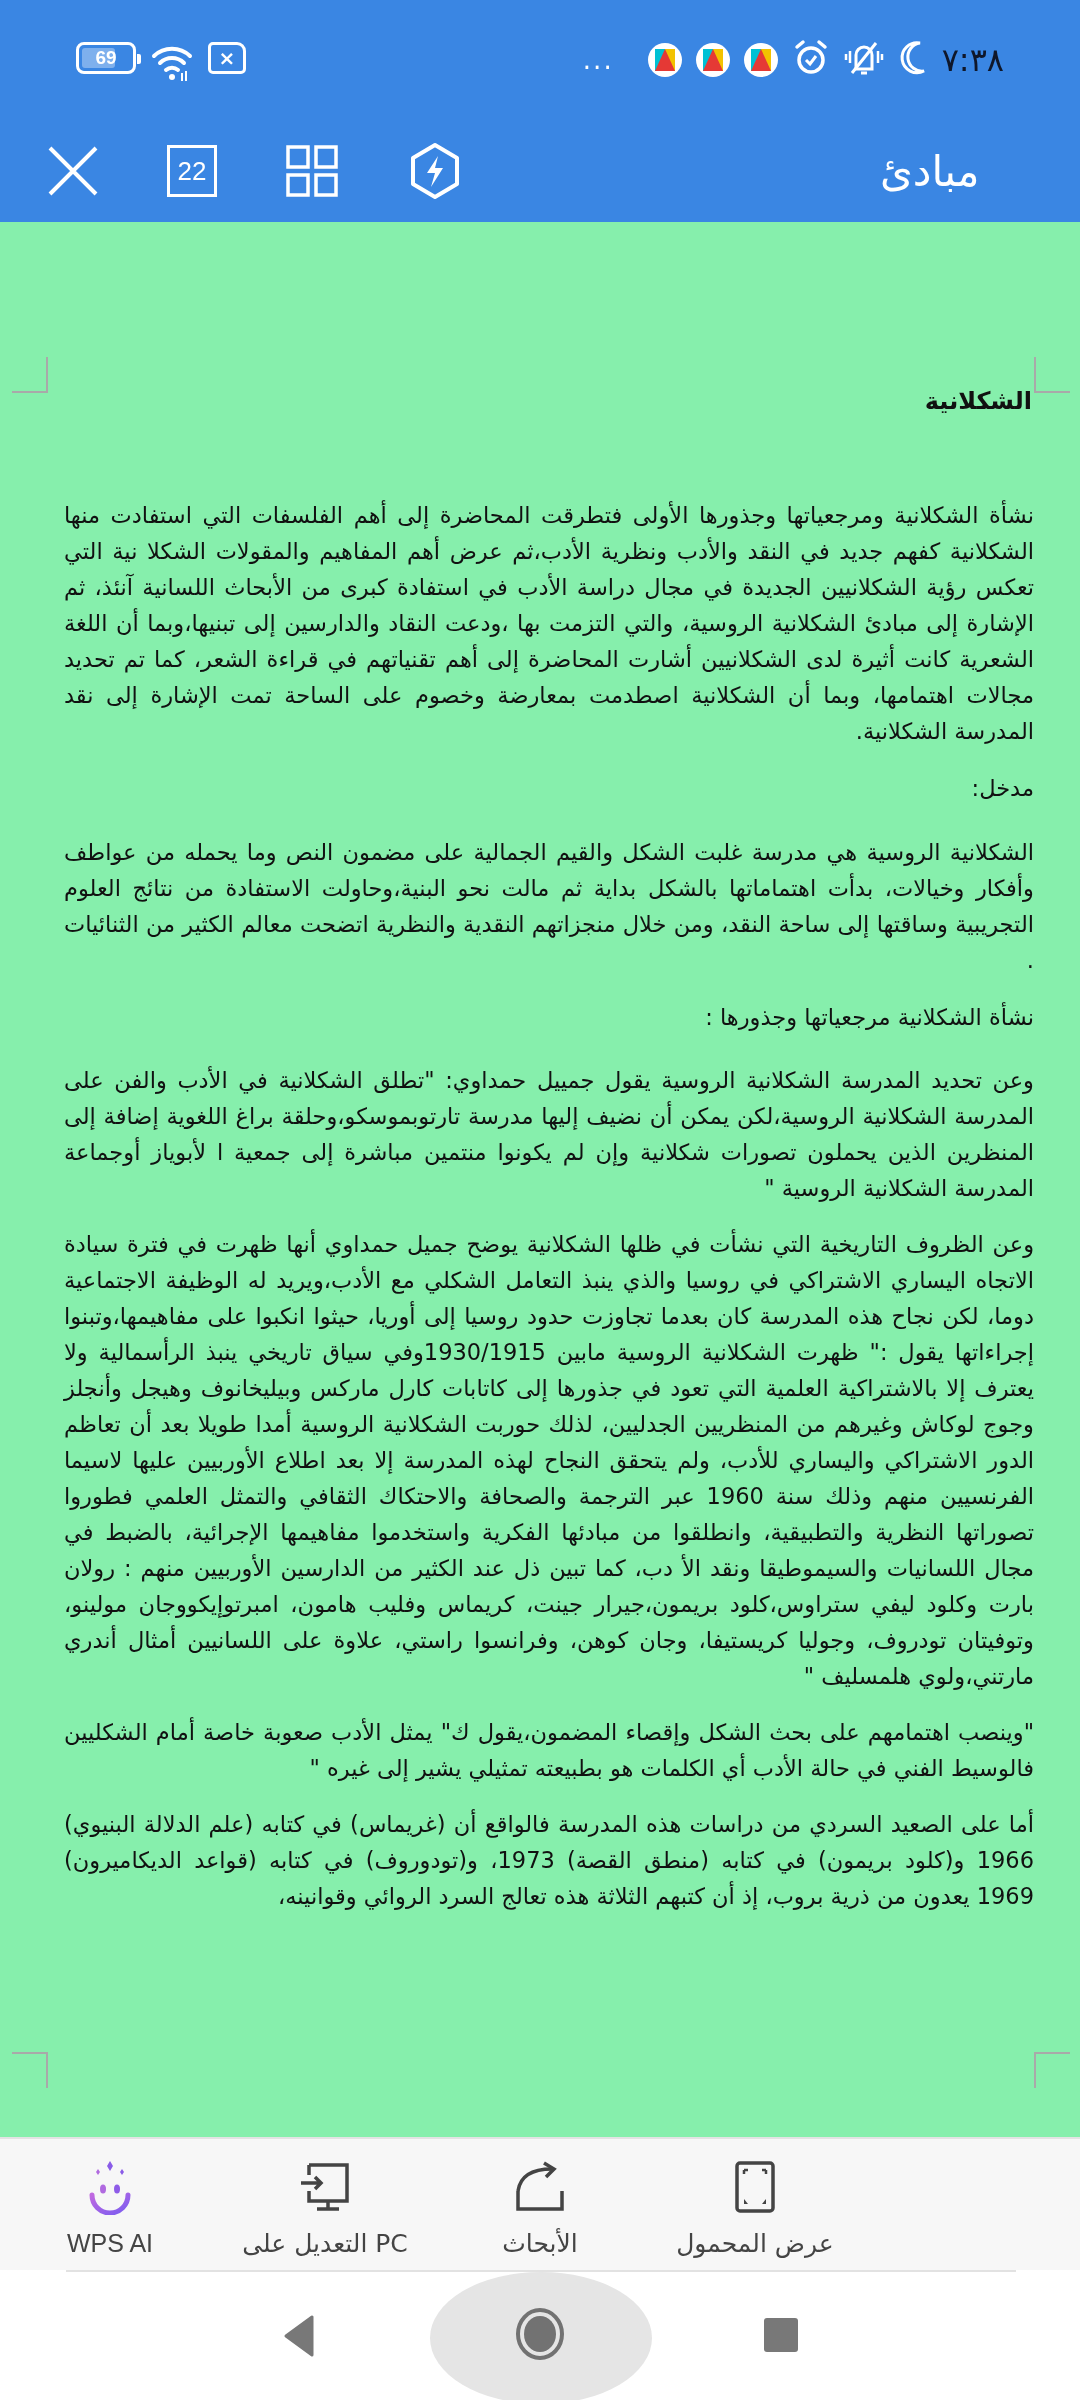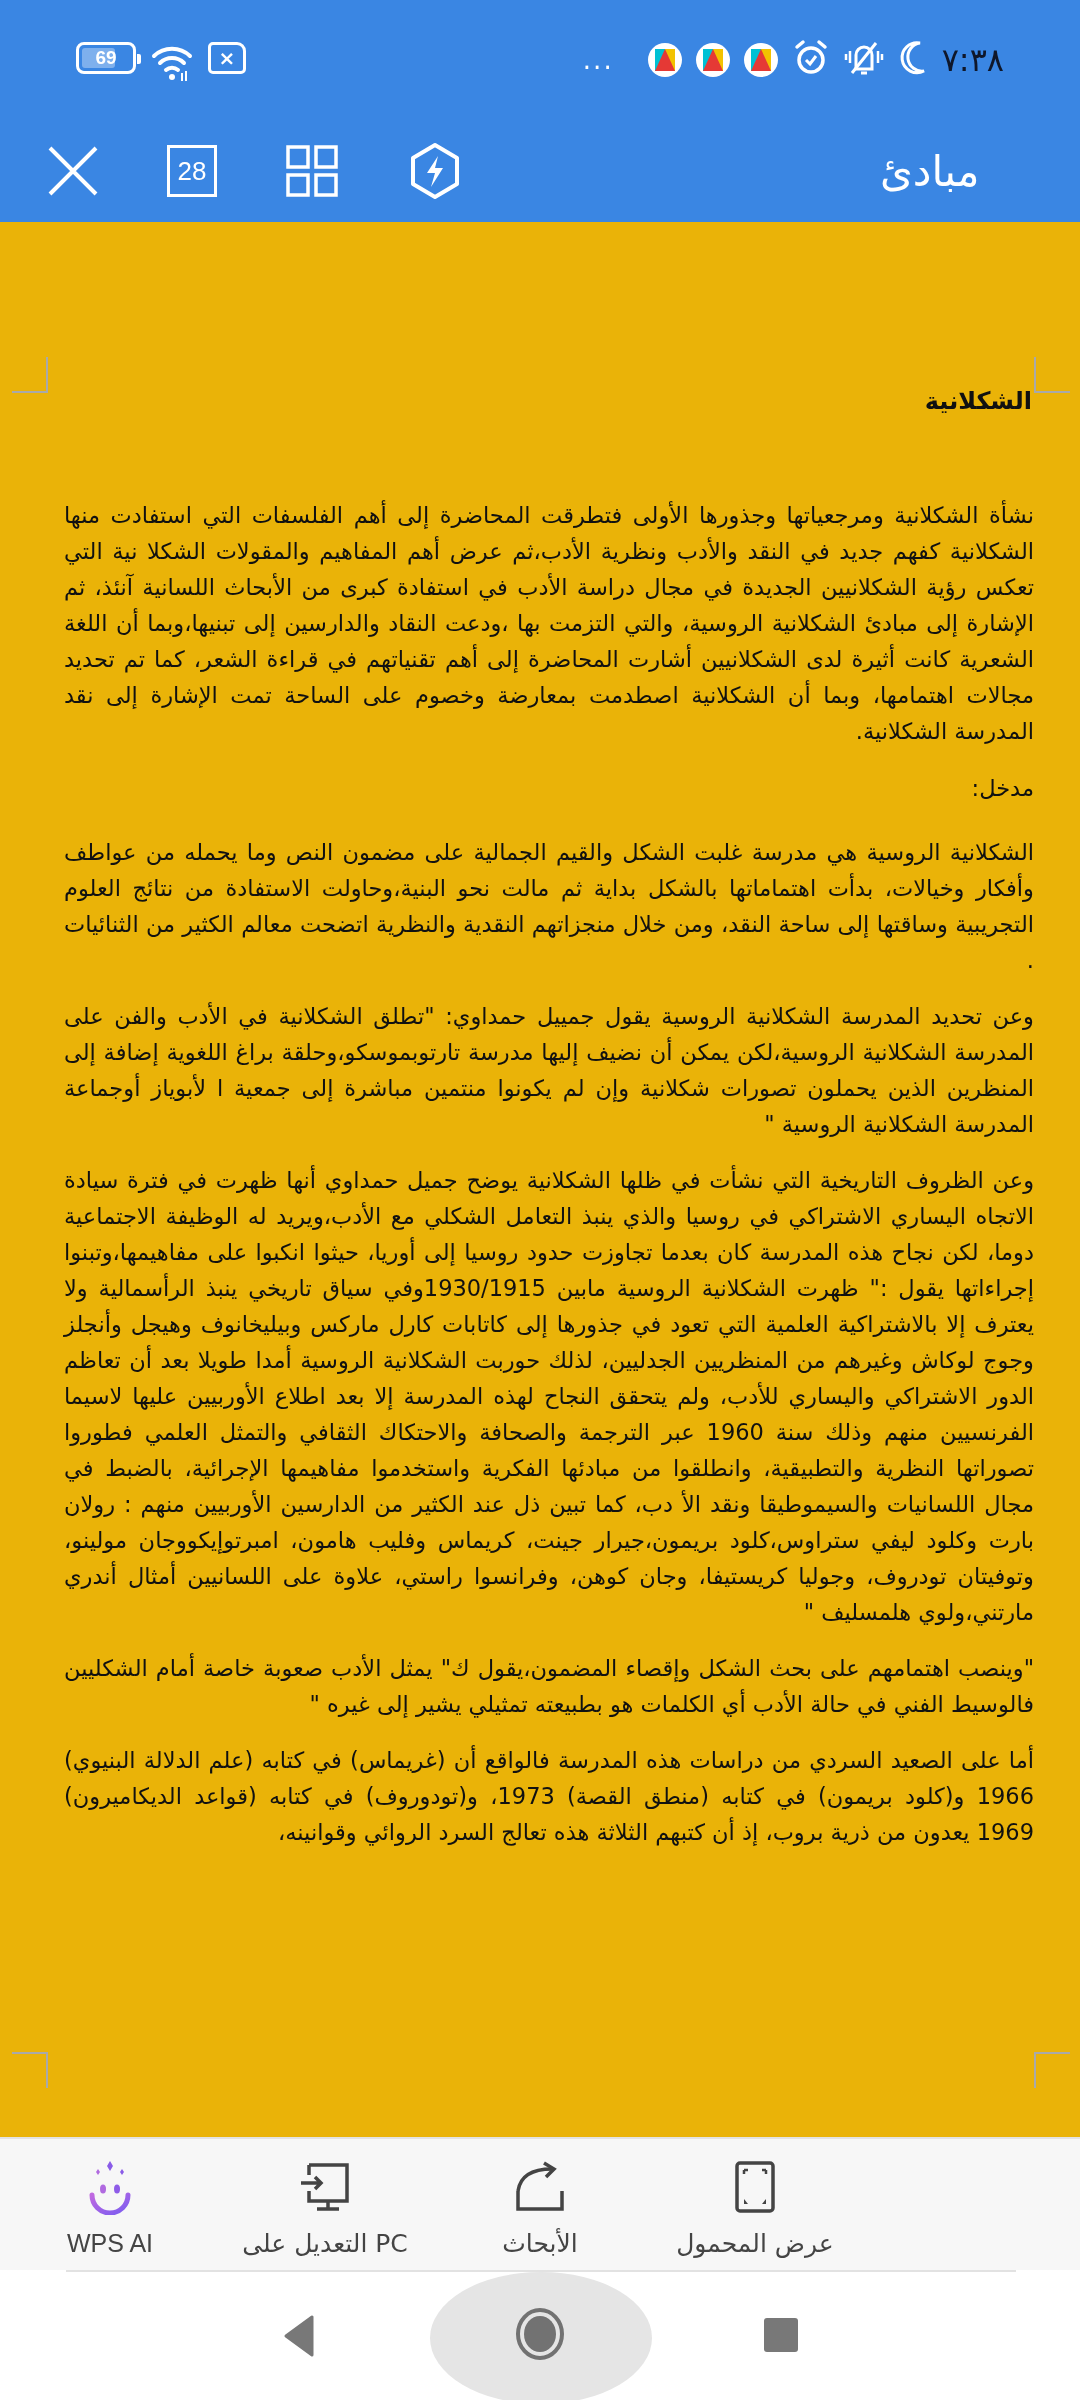--- a/index.html
+++ b/index.html
@@ -24,21 +24,21 @@
   .toolbar { position: absolute; left: 0; top: 120px; width: 1080px; height: 102px; }
   .tb-btn { position: absolute; top: 0; height: 102px; display: flex; align-items: center; justify-content: center; cursor: pointer; }
   .tb-close { left: 38px; width: 70px; }
   .tb-pages { left: 160px; width: 64px; }
   .pages-box { width: 50px; height: 52px; border: 3px solid #fff; display: flex; align-items: center; justify-content: center; font-size: 26px; font-family: "Liberation Sans", sans-serif; }
   .tb-grid { left: 280px; width: 64px; }
   .tb-bolt { left: 400px; width: 70px; }
   .tb-edit { right: 40px; width: 160px; justify-content: flex-end; font-size: 42px; font-family: "DejaVu Sans", sans-serif; direction: rtl; }
 
   
-  .doc { position: absolute; left: 0; top: 222px; width: 1080px; height: 1915px; background: #eab308; }
+  .doc { position: absolute; left: 0; top: 222px; width: 1080px; height: 1915px; background: #86efac; }
   .corner { position: absolute; width: 36px; height: 36px; border-color: #a9a9a9; border-style: solid; border-width: 0; }
   .c-tl { left: 12px; top: 135px; border-right-width: 2px; border-bottom-width: 2px; }
   .c-tr { left: 1034px; top: 135px; border-left-width: 2px; border-bottom-width: 2px; }
   .c-bl { left: 12px; top: 1830px; border-right-width: 2px; border-top-width: 2px; }
   .c-br { left: 1034px; top: 1830px; border-left-width: 2px; border-top-width: 2px; }
 
   .doc-body { position: absolute; left: 64px; top: 165px; width: 970px; direction: rtl; text-align: right; color: #111; font-family: "DejaVu Sans", sans-serif; }
   .doc-title { font-size: 24px; font-weight: bold; margin-top: 0; margin-bottom: 82px; padding-right: 2px; }
   .para { font-size: 22.5px; line-height: 36px; margin-bottom: 20px; white-space: normal; text-align: justify; text-align-last: right; }
   .heading { font-size: 22.5px; line-height: 38.5px; margin-bottom: 26px; }
@@ -121,21 +121,21 @@
     </div>
   </div>
 
   <div class="toolbar">
     <div class="tb-btn tb-close">
       <svg width="52" height="52" viewBox="0 0 52 52">
         <path d="M3 3 L49 49 M49 3 L3 49" stroke="#fff" stroke-width="4"></path>
       </svg>
     </div>
     <div class="tb-btn tb-pages">
-      <div class="pages-box">28</div>
+      <div class="pages-box">22</div>
     </div>
     <div class="tb-btn tb-grid">
       <svg width="52" height="52" viewBox="0 0 52 52">
         <rect x="2" y="2" width="20" height="20" fill="none" stroke="#fff" stroke-width="3.5"></rect>
         <rect x="30" y="2" width="20" height="20" fill="none" stroke="#fff" stroke-width="3.5"></rect>
         <rect x="2" y="30" width="20" height="20" fill="none" stroke="#fff" stroke-width="3.5"></rect>
         <rect x="30" y="30" width="20" height="20" fill="none" stroke="#fff" stroke-width="3.5"></rect>
       </svg>
     </div>
     <div class="tb-btn tb-bolt">
@@ -152,20 +152,21 @@
   <div class="corner c-tl"></div>
   <div class="corner c-tr"></div>
   <div class="corner c-bl"></div>
   <div class="corner c-br"></div>
 
   <div class="doc-body">
     <div class="doc-title">الشكلانية</div>
     <div class="para">نشأة الشكلانية ومرجعياتها وجذورها الأولى فتطرقت المحاضرة إلى أهم الفلسفات التي استفادت منها الشكلانية كفهم جديد في النقد والأدب ونظرية الأدب،ثم عرض أهم المفاهيم والمقولات الشكلا نية التي تعكس رؤية الشكلانيين الجديدة في مجال دراسة الأدب في استفادة كبرى من الأبحاث اللسانية آنئذ، ثم الإشارة إلى مبادئ الشكلانية الروسية، والتي التزمت بها ،ودعت النقاد والدارسين إلى تبنيها،وبما أن اللغة الشعرية كانت أثيرة لدى الشكلانيين أشارت المحاضرة إلى أهم تقنياتهم في قراءة الشعر، كما تم تحديد مجالات اهتمامها، وبما أن الشكلانية اصطدمت بمعارضة وخصوم على الساحة تمت الإشارة إلى  نقد المدرسة الشكلانية.</div>
     <div class="heading">مدخل:</div>
     <div class="para"> الشكلانية الروسية هي مدرسة غلبت الشكل  والقيم الجمالية على مضمون النص  وما يحمله من عواطف  وأفكار وخيالات، بدأت اهتماماتها بالشكل بداية ثم مالت نحو البنية،وحاولت الاستفادة من نتائج العلوم التجريبية وساقتها إلى ساحة النقد، ومن خلال منجزاتهم النقدية والنظرية اتضحت معالم الكثير من الثنائيات .</div>
+    <div class="heading">نشأة الشكلانية مرجعياتها وجذورها :</div>
     <div class="para">وعن تحديد المدرسة الشكلانية الروسية يقول جمييل حمداوي: "تطلق الشكلانية في الأدب والفن على المدرسة الشكلانية الروسية،لكن يمكن أن نضيف إليها مدرسة تارتوبموسكو،وحلقة براغ  اللغوية إضافة إلى المنظرين  الذين يحملون  تصورات شكلانية  وإن لم يكونوا منتمين مباشرة إلى  جمعية ا لأبوياز أوجماعة المدرسة الشكلانية الروسية "</div>
     <div class="para">وعن الظروف التاريخية التي نشأت في ظلها الشكلانية يوضح جميل حمداوي أنها ظهرت في فترة سيادة الاتجاه اليساري الاشتراكي في روسيا والذي ينبذ التعامل الشكلي مع الأدب،ويريد له الوظيفة الاجتماعية دوما، لكن نجاح هذه المدرسة كان بعدما تجاوزت حدود روسيا إلى أوريا، حيثوا انكبوا على مفاهيمها،وتبنوا  إجراءاتها  يقول :" ظهرت الشكلانية الروسية مابين 1930/1915وفي  سياق تاريخي ينبذ الرأسمالية ولا يعترف إلا بالاشتراكية  العلمية  التي تعود في جذورها  إلى كاتابات كارل ماركس وبيليخانوف  وهيجل وأنجلز  وجوج لوكاش وغيرهم من المنظريين الجدليين، لذلك حوربت الشكلانية الروسية أمدا  طويلا  بعد أن تعاظم الدور  الاشتراكي واليساري للأدب، ولم يتحقق النجاح لهذه المدرسة  إلا بعد اطلاع الأوربيين عليها  لاسيما الفرنسيين منهم وذلك سنة 1960 عبر الترجمة والصحافة  والاحتكاك الثقافي  والتمثل العلمي  فطوروا تصوراتها النظرية والتطبيقية، وانطلقوا من مبادئها الفكرية  واستخدموا مفاهيمها الإجرائية، بالضبط في مجال اللسانيات والسيموطيقا ونقد الأ دب، كما تبين ذل عند  الكثير من الدارسين الأوربيين منهم : رولان بارت وكلود ليفي ستراوس،كلود بريمون،جيرار جينت، كريماس وفليب هامون، امبرتوإيكووجان مولينو، وتوفيتان تودروف، وجوليا كريستيفا، وجان كوهن، وفرانسوا راستي، علاوة على اللسانيين أمثال  أندري مارتني،ولوي هلمسليف "</div>
     <div class="para">"وينصب اهتمامهم على بحث الشكل وإقصاء المضمون،يقول ك" يمثل الأدب صعوبة خاصة أمام الشكليين  فالوسيط الفني في حالة الأدب  أي الكلمات هو بطبيعته تمثيلي  يشير إلى غيره "</div>
     <div class="para">أما على الصعيد السردي من دراسات هذه المدرسة  فالواقع أن (غريماس) في كتابه (علم الدلالة البنيوي) 1966 و(كلود بريمون) في كتابه (منطق القصة) 1973، و(تودوروف) في كتابه (قواعد الديكاميرون) 1969 يعدون من ذرية بروب، إذ أن كتبهم الثلاثة هذه تعالج السرد الروائي وقوانينه،</div>
   </div>
 </div>
 
 <div class="bottombar">
   <div class="bb-item bb-mobile">
     <div class="bb-icon">

